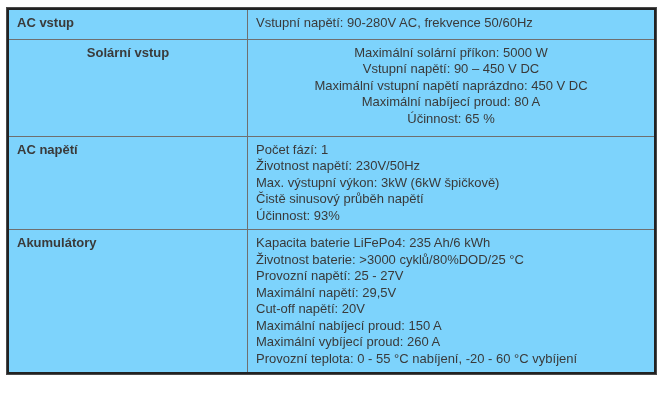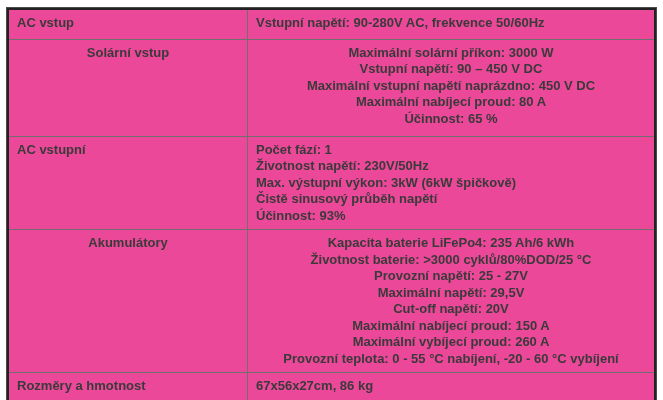--- a/index.html
+++ b/index.html
@@ -11,21 +11,21 @@
     overflow: hidden;
     font-family: "Liberation Sans", sans-serif;
   }
   .spec-table {
     position: absolute;
     left: 7px;
     top: 8px;
     width: 649px;
     border-collapse: collapse;
     table-layout: fixed;
-    background: #ec4899;
+    background: #7dd3fc;
   }
   .spec-table, .spec-table td {
     border: 1px solid #6f6f6f;
   }
   .spec-table {
     border: 2px solid #222222;
     box-shadow: 0 0 0 1px #4a4a4a;
   }
   .spec-table td {
     vertical-align: top;
@@ -34,54 +34,53 @@
     line-height: 16.5px;
     color: #3a3a3a;
   }
   .label-cell {
     width: 222px; 
     font-weight: bold;
     color: #333333;
   }
   .spec-cell {
     color: #3c3c3c;
-    font-weight: bold;
   }
   .spec-line {
     white-space: nowrap;
   }
   tr.h1 { height: 30px; }
   tr.h2 { height: 97px; text-align: center; }
   tr.h3 { height: 93px; }
-  tr.h4 { height: 135px; text-align: center; }
+  tr.h4 { height: 135px; }
   tr.h5 { height: 28px; }
 </style>
 </head>
 <body>
 
 <table class="spec-table">
   <tbody>
       <tr class="h1">
         <td class="label-cell">AC vstup</td>
         <td class="spec-cell">
           <div class="spec-line">Vstupní napětí: 90-280V AC, frekvence 50/60Hz</div>
         </td>
       </tr>
       <tr class="h2">
         <td class="label-cell">Solární vstup</td>
         <td class="spec-cell">
-          <div class="spec-line">Maximální solární příkon: 3000 W</div>
+          <div class="spec-line">Maximální solární příkon: 5000 W</div>
           <div class="spec-line">Vstupní napětí: 90 – 450 V DC</div>
           <div class="spec-line">Maximální vstupní napětí naprázdno: 450 V DC</div>
           <div class="spec-line">Maximální nabíjecí proud: 80 A</div>
           <div class="spec-line">Účinnost: 65 %</div>
         </td>
       </tr>
       <tr class="h3">
-        <td class="label-cell">AC vstupní</td>
+        <td class="label-cell">AC napětí</td>
         <td class="spec-cell">
           <div class="spec-line">Počet fází: 1</div>
           <div class="spec-line">Životnost napětí: 230V/50Hz</div>
           <div class="spec-line">Max. výstupní výkon: 3kW (6kW špičkově)</div>
           <div class="spec-line">Čistě sinusový průběh napětí</div>
           <div class="spec-line">Účinnost: 93%</div>
         </td>
       </tr>
       <tr class="h4">
         <td class="label-cell">Akumulátory</td>
@@ -89,20 +88,14 @@
           <div class="spec-line">Kapacita baterie LiFePo4: 235 Ah/6 kWh</div>
           <div class="spec-line">Životnost baterie: &gt;3000 cyklů/80%DOD/25 °C</div>
           <div class="spec-line">Provozní napětí: 25 - 27V</div>
           <div class="spec-line">Maximální napětí: 29,5V</div>
           <div class="spec-line">Cut-off napětí: 20V</div>
           <div class="spec-line">Maximální nabíjecí proud: 150 A</div>
           <div class="spec-line">Maximální vybíjecí proud: 260 A</div>
           <div class="spec-line">Provozní teplota: 0 - 55 °C nabíjení, -20 - 60 °C vybíjení</div>
         </td>
       </tr>
-      <tr class="h5">
-        <td class="label-cell">Rozměry a hmotnost</td>
-        <td class="spec-cell">
-          <div class="spec-line">67x56x27cm, 86 kg</div>
-        </td>
-      </tr>
     </tbody>
 </table>
 
 </body></html>

